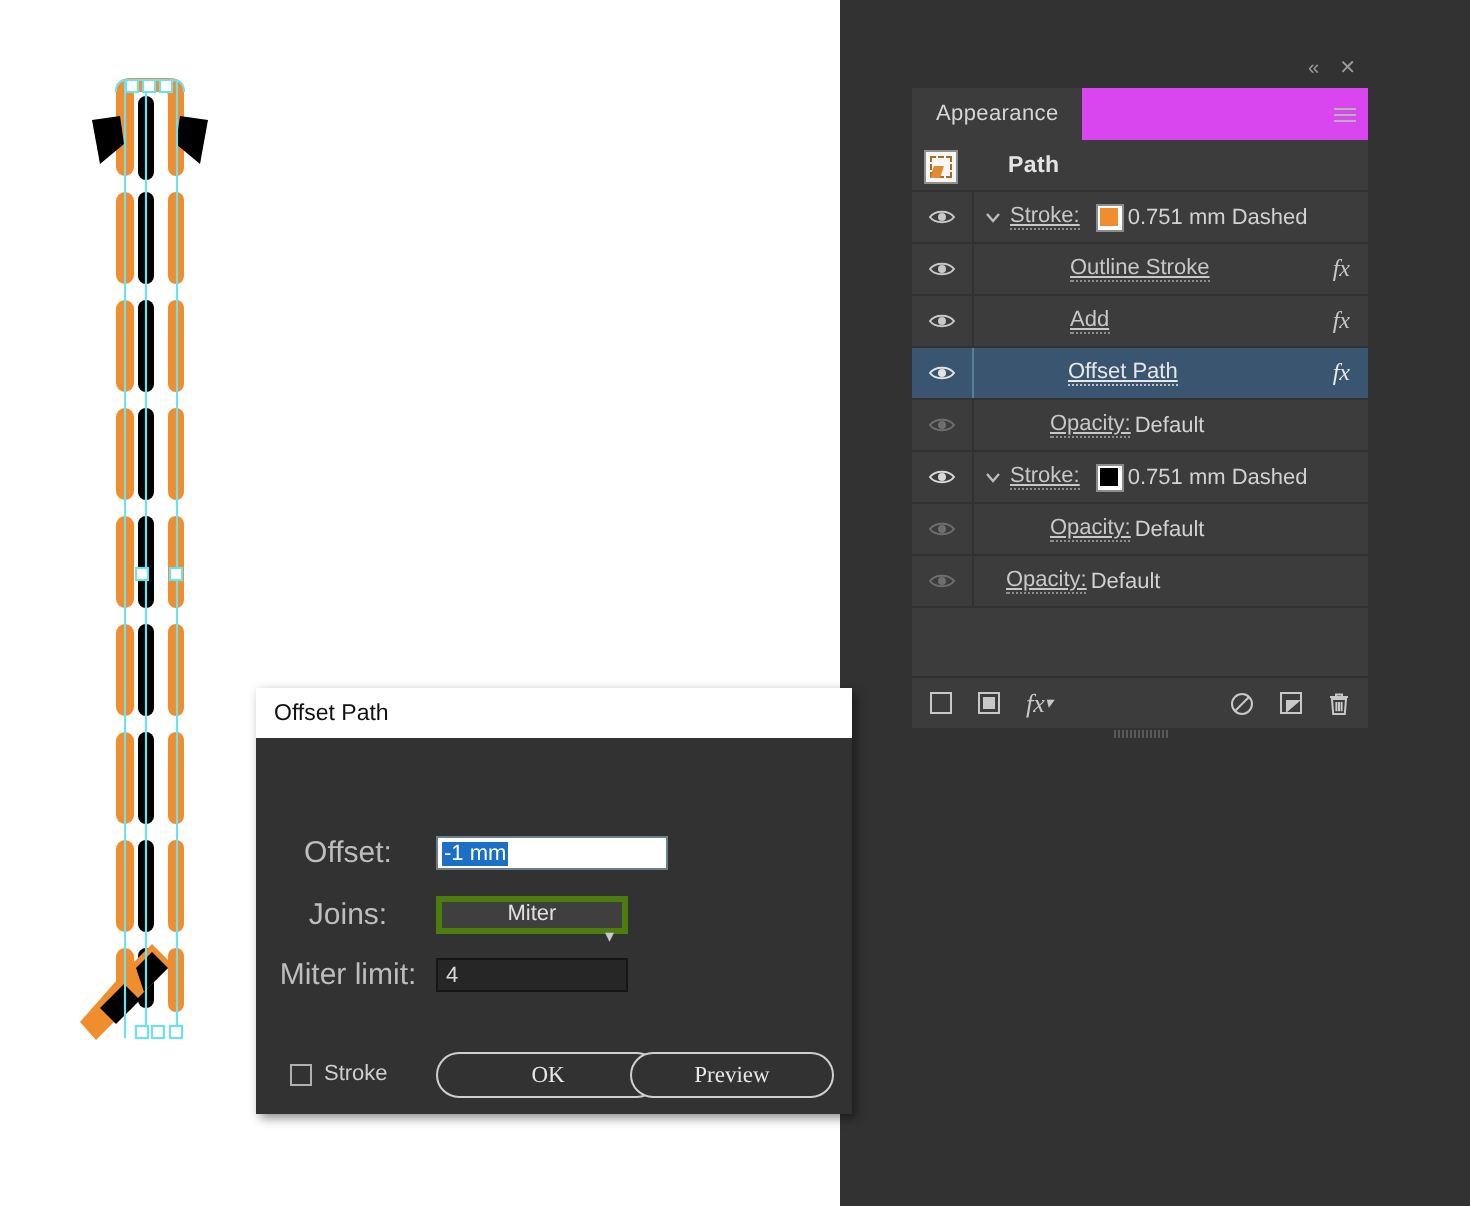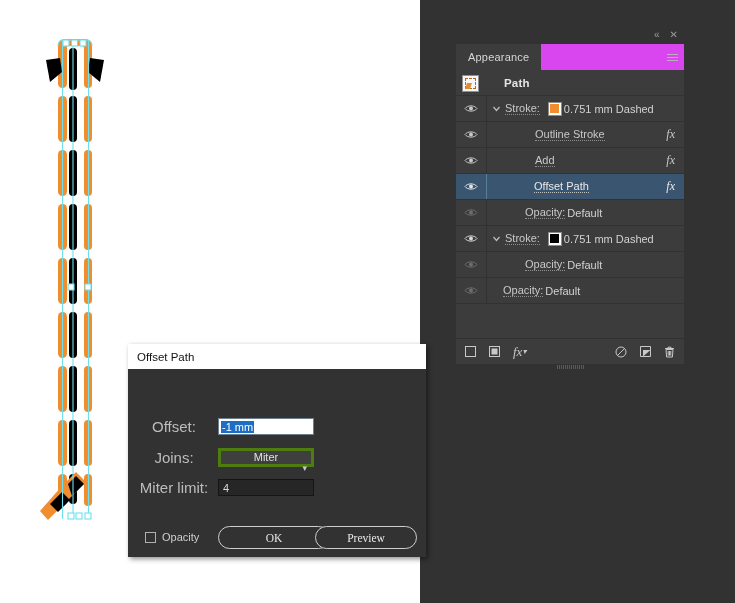--- a/index.html
+++ b/index.html
@@ -89,21 +89,21 @@
   .disc-cell {
     width: 18px; min-width: 18px;
     display: flex; align-items: center; justify-content: center;
     color: #b8b8b8; font-size: 9px;
   }
   .chev { display:inline-block; width:9px; height:9px; }
   .indent-16 { width: 16px; min-width: 16px; }
   .indent-48 { width: 48px; min-width: 48px; }
   .indent-38 { width: 38px; min-width: 38px; }
 
-  .lbl { color: #c8c8c8; }
+  .lbl { color: #c8c8c8; text-decoration: underline; }
   .lbl.dotted {
     border-bottom: 1px dotted #8e8e8e;
     padding-bottom: 0px; line-height: 12px;
   }
   .val { color: #d2d2d2; margin-left: 2px; }
 
   .swatch {
     width: 14px; height: 14px; background: #fff;
     border: 1px solid #8c8c8c; margin-left: 8px;
     display: inline-flex; align-items: center; justify-content: center;
@@ -166,21 +166,21 @@
   .dlg-body { position: relative; height: 188px; }
 
   .field-row {
     position: absolute; display: flex; align-items: center;
   }
   .field-label {
     color: #bdbdbd; font-size: 15px; text-align: center;
     width: 76px; margin-right: 6px;
   }
   .input-text {
-    width: 96px; height: 17px; box-sizing: border-box;
+    width: 116px; height: 17px; box-sizing: border-box;
     background: #ffffff; border: 1px solid #6d7f8c;
     font-size: 11px; color: #000; padding: 0 2px;
     display: flex; align-items: center; font-family: "Liberation Sans", sans-serif;
   }
   .input-text .sel {
     background: #1b6fc4; color: #ffffff; padding: 0 1px;
   }
   .input-dark {
     width: 96px; height: 17px; box-sizing: border-box;
     background: #262626; border: 1px solid #151515;
@@ -522,21 +522,21 @@
 
       <div class="field-row" style="left:8px; top:110px;">
         <span class="field-label">Miter limit:</span>
         <span class="input-dark">
           <span>4</span>
         </span>
       </div>
 
       <div class="checkbox-wrap" style="left:17px; top:105px; top:162px;">
         <span class="checkbox"></span>
-        <span class="checkbox-label">Opacity</span>
+        <span class="checkbox-label">Stroke</span>
       </div>
 
       <div class="btn" style="left:90px; top:157px; width:112px;">
         <span>OK</span>
       </div>
 
       <div class="btn" style="left:187px; top:157px; width:102px;">
         <span>Preview</span>
       </div>
 

